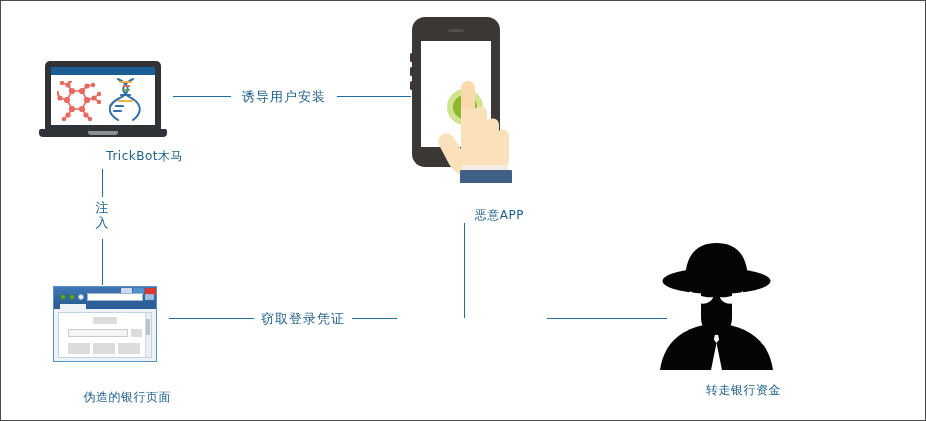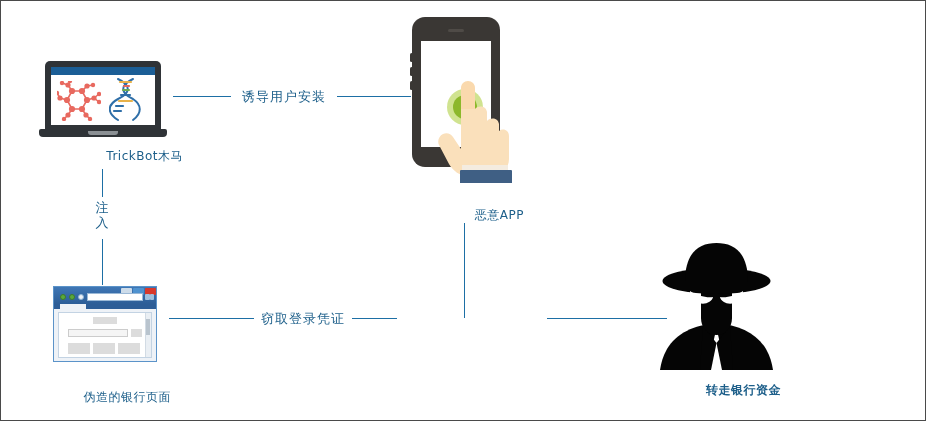--- a/index.html
+++ b/index.html
@@ -402,15 +402,15 @@
              C 73 86, 66 93, 57.5 93
              C 49 93, 42 86, 42 76 Z" fill="#050505"></path>
 
     <ellipse cx="57.5" cy="39" rx="54" ry="13" fill="#050505"></ellipse>
 
     <path d="M26 40 C 26 10, 40 1, 57.5 1 C 75 1, 89 10, 89 40 Z" fill="#050505"></path>
 
     <path d="M31 49 C 38 54, 48 56, 54 55 C 53 60, 46 63, 40 61 C 34 59, 31 54, 31 49 Z" fill="#ffffff"></path>
     <path d="M84 49 C 77 54, 67 56, 61 55 C 62 60, 69 63, 75 61 C 81 59, 84 54, 84 49 Z" fill="#ffffff"></path>
   </svg>
-  <div class="node-label" style="left:650px; top:381px; width:130px;font-weight:bold;">转走银行资金</div>
+  <div class="node-label" style="left:650px; top:381px; width:130px;">转走银行资金</div>
 
 </div>
 
 </body></html>

